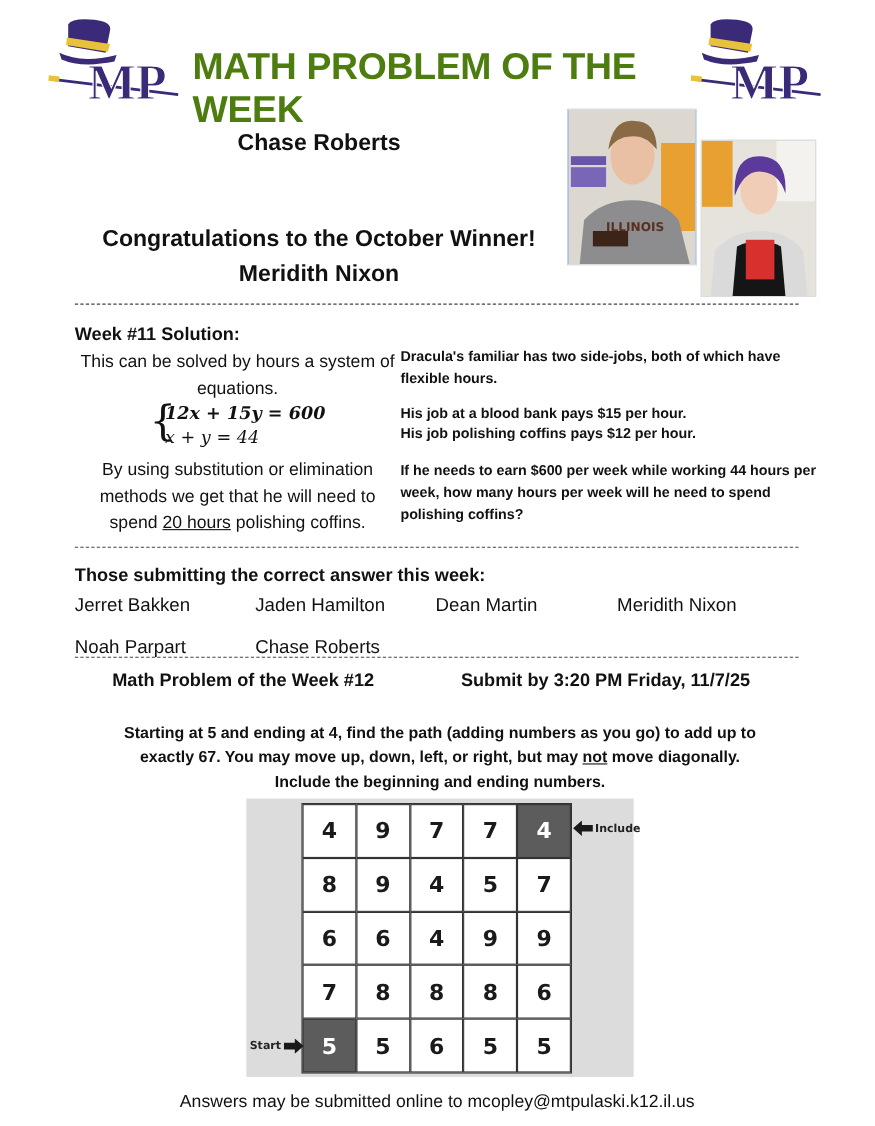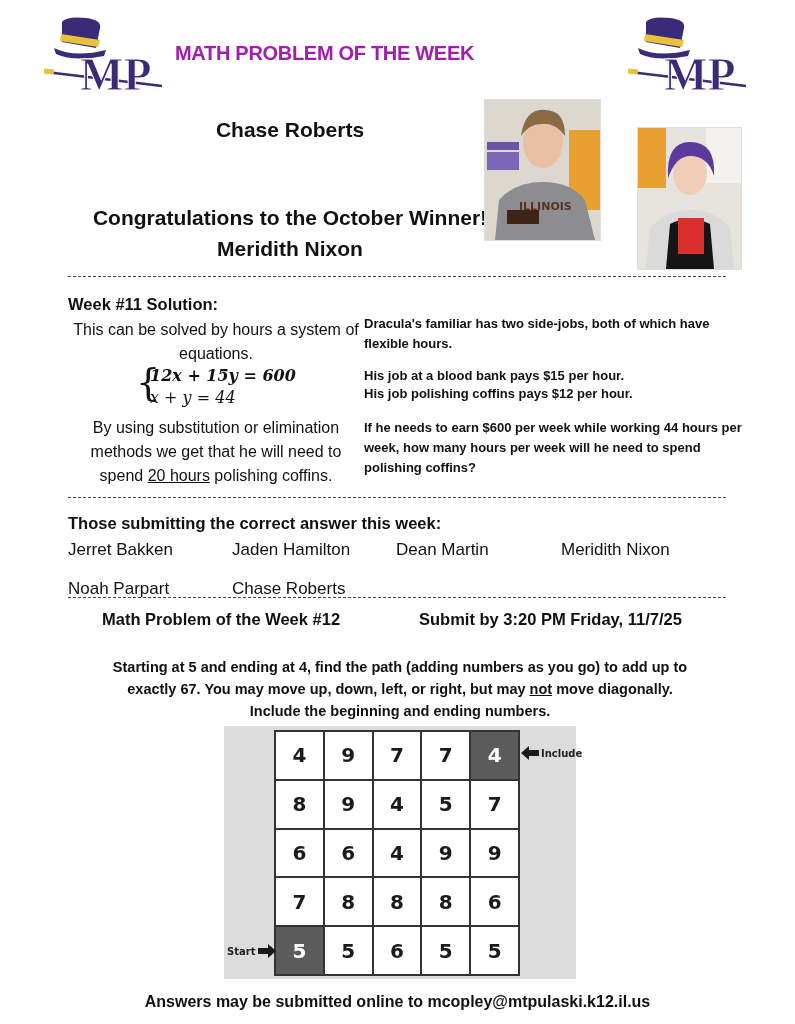--- a/index.html
+++ b/index.html
@@ -1,21 +1,21 @@
 <!DOCTYPE html>
 <html><head>
 <meta charset="utf-8">
 <style>
   html, body { margin:0; padding:0; background:#ffffff; }
   body { width:795px; height:1024px; position:relative; overflow:hidden;
          font-family:"Liberation Sans", "DejaVu Sans", sans-serif; color:#111; }
   .abs { position:absolute; }
   .logo { position:absolute; width:120px; height:80px; }
   .title { position:absolute; left:175px; top:42px; width:450px; text-align:left;
-           font-weight:bold; font-size:20px; letter-spacing:-0.3px; color:#a21caf; }
+           font-weight:bold; font-size:34px; letter-spacing:-0.3px; color:#4d7c0f; }
   .congrats { position:absolute; left:60px; width:460px; text-align:center; font-weight:bold; font-size:21px; line-height:31px; }
   .photo { position:absolute; border:1px solid #ddd; overflow:hidden; }
   .dash { position:absolute; left:68px; width:658px; border-top:1.5px dashed #444; height:0; }
   .h-bold { font-weight:bold; font-size:16.5px; }
   .sol-text { position:absolute; left:68px; width:296px; text-align:center; font-size:16px; line-height:24px; }
   .prob-text { position:absolute; left:364px; width:386px; font-weight:bold; font-size:13px; line-height:20px; }
   .eq { font-family:"DejaVu Serif", serif; font-style:italic; font-size:16px; }
   .names { position:absolute; left:68px; top:538px; width:680px; display:grid;
            grid-template-columns:164px 164px 165px 180px; row-gap:15px; font-size:17px; line-height:24px; }
   .grid-wrap { position:absolute; left:224px; top:726px; width:352px; height:253px; background:#dcdcdc; }
@@ -56,21 +56,21 @@
 </div>
 
 <div class="congrats" style="top:114px;">
   <div>Chase Roberts</div>
 </div>
 <div class="congrats" style="top:202px;">
   <div>Congratulations to the October Winner!</div>
   <div>Meridith Nixon</div>
 </div>
 
-<div class="photo" style="left:484px; top:99px; width:115px; height:140px; background:#3b82f6;">
+<div class="photo" style="left:516px; top:99px; width:115px; height:140px; background:#3b82f6;">
   <svg width="115" height="140" viewBox="0 0 115 140">
     <rect width="115" height="140" fill="#dcd8d0"></rect>
     <rect x="2" y="42" width="32" height="8" fill="#6a55a8"></rect>
     <rect x="2" y="52" width="32" height="18" fill="#7a66b8"></rect>
     <rect x="84" y="30" width="31" height="80" fill="#e8a030"></rect>
     <path d="M10 140 L14 100 Q30 82 58 82 Q86 82 100 100 L110 140 Z" fill="#8d8d8f"></path>
     <ellipse cx="58" cy="42" rx="20" ry="26" fill="#e9c0a4"></ellipse>
     <path d="M36 36 Q40 8 60 10 Q80 10 80 36 Q70 22 56 24 Q44 24 36 36 Z" fill="#8a6a44"></path>
     <text x="34" y="110" font-size="11" font-weight="bold" fill="#5a3020" font-family="DejaVu Sans, sans-serif">ILLINOIS</text>
     <rect x="22" y="110" width="32" height="14" fill="#3c2418"></rect>
@@ -164,13 +164,13 @@
   <span class="arrow-label" style="margin-left:2px;">Include</span>
 </div>
 
 <div class="abs" style="left:227px; top:944px; display:flex; align-items:center;">
   <span class="arrow-label" style="margin-right:3px;">Start</span>
   <svg width="18" height="14" viewBox="0 0 18 14">
     <path d="M18 7 L10 0 L10 4 L0 4 L0 10 L10 10 L10 14 Z" fill="#1a1a1a"></path>
   </svg>
 </div>
 
-<div class="abs" style="left:0; top:993px; width:795px; text-align:center; font-weight:bold; font-size:16px;">Answers may be submitted online to mcopley@mtpulaski.k12.il.us</div>
+<div class="abs" style="left:0; top:993px; width:795px; text-align:center; font-weight:normal; font-size:16px;">Answers may be submitted online to mcopley@mtpulaski.k12.il.us</div>
 
 </body></html>

